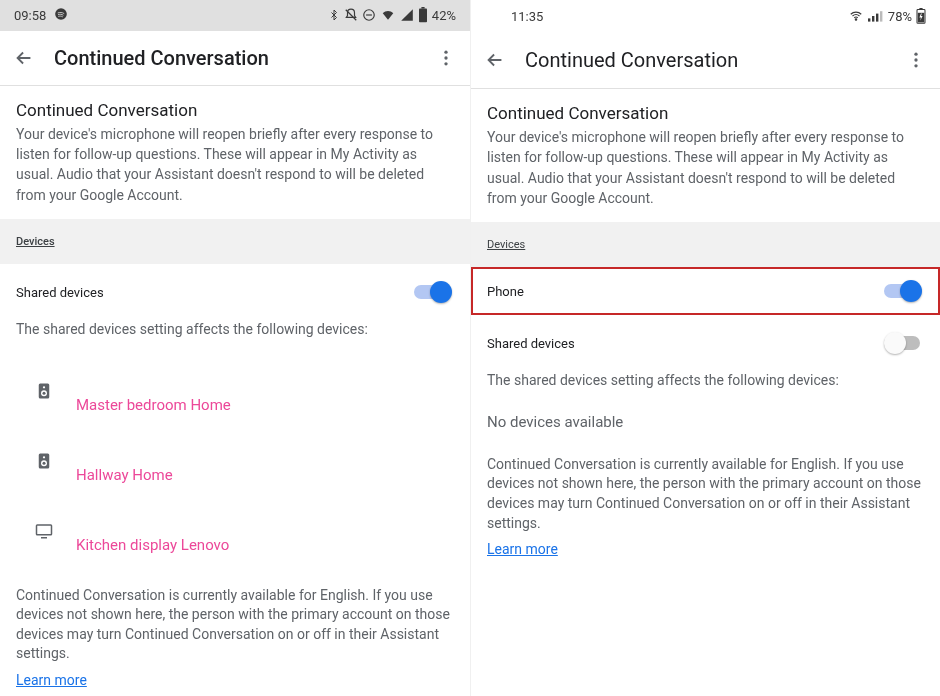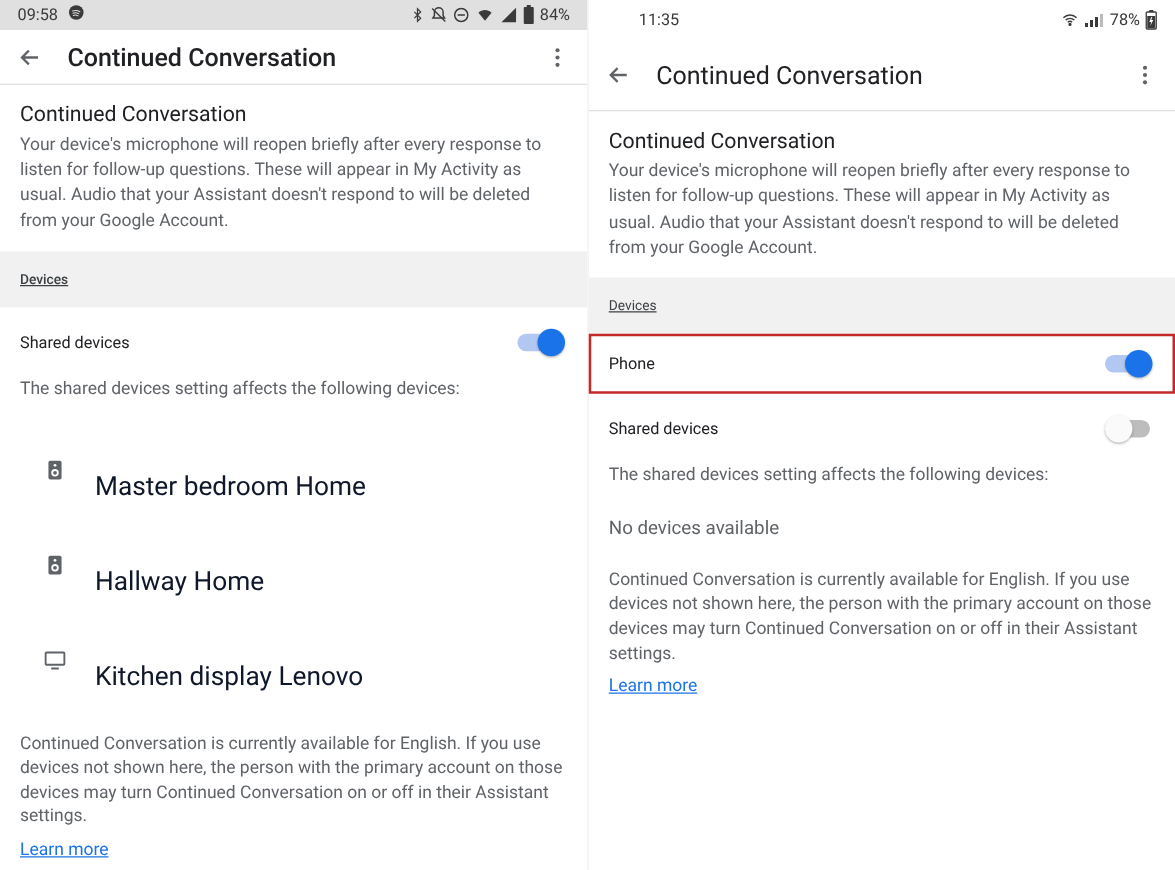--- a/index.html
+++ b/index.html
@@ -76,21 +76,21 @@
   .toggle .thumb {
     position:absolute; top:1px; left:16px; width:22px; height:22px; border-radius:50%;
     background:#1a73e8; box-shadow:0 1px 2px rgba(0,0,0,.3);
   }
   .toggle.off .track { background:#bdbdbd; }
   .toggle.off .thumb { background:#fafafa; left:0; }
   .sub-text { padding: 0 16px 12px 16px; font-size:14px; color:#5f6368; line-height:1.4;}
   .device-list { padding: 4px 16px 10px 16px;}
   .device-item { display:flex; align-items:center; gap:20px; padding:12px 16px; }
   .device-icon { width:24px; height:24px; color:#5f6368; display:flex; align-items:center; justify-content:center;}
-  .device-name { font-size:21px; color:#0f172a;margin-top:28px;}
+  .device-name { font-size:15px; color:#ec4899;margin-top:28px;}
   .footer-text { padding: 10px 16px 6px 16px; font-size:14px; color:#5f6368; line-height:1.4;}
   .link { color:#1a73e8; text-decoration:underline; cursor:pointer; display:inline-block; padding:2px 16px 8px 16px; font-size:14px;}
   .highlight-row {
     border: 2px solid #c62828;
     display:flex; align-items:center;
     padding: 10px 14px;
     margin:0;
   }
   .no-dev { padding: 10px 16px 14px 16px; font-size:15px; color:#5f6368;}
 </style>
@@ -135,21 +135,21 @@
           <svg width="14" height="14" viewBox="0 0 24 24" fill="#3a3a3a">
             <path d="M2 22L22 2v20H2z"></path>
           </svg>
         </span>
       <span>
           <svg width="10" height="16" viewBox="0 0 12 20" fill="#3a3a3a">
             <rect x="1" y="2" width="10" height="17" rx="1"></rect>
             <rect x="4" y="0" width="4" height="2"></rect>
           </svg>
         </span>
-      <span>84%</span>
+      <span>42%</span>
     </div>
   </div>
 
   <div class="appbar">
     <span class="icon-btn">
       <svg width="22" height="22" viewBox="0 0 24 24" fill="none" stroke="#5f6368" stroke-width="2">
           <path d="M19 12H5M11 18l-6-6 6-6"></path>
         </svg>
     </span>
     <div class="title">Continued Conversation</div>

